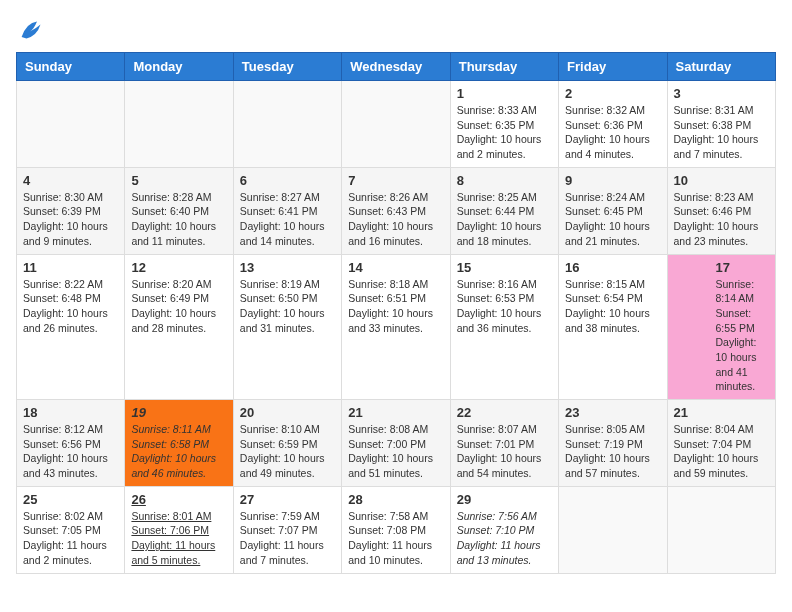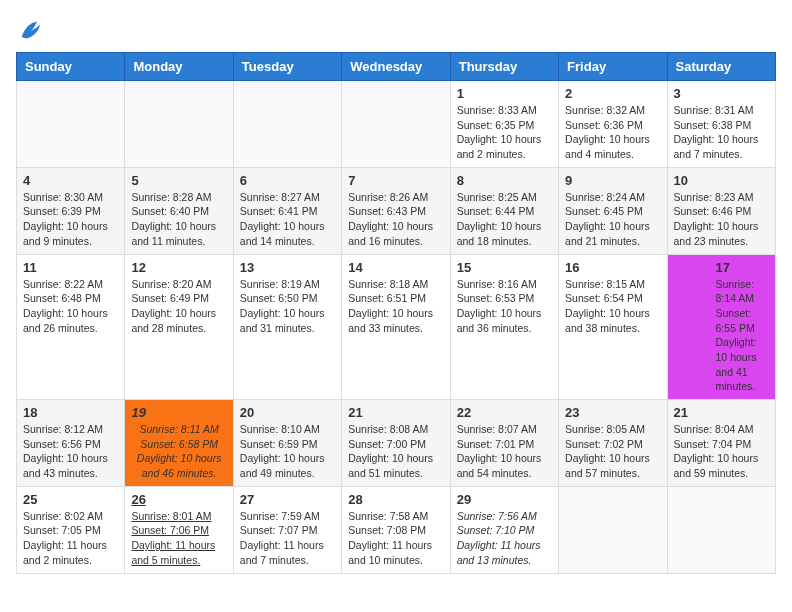--- a/index.html
+++ b/index.html
@@ -236,39 +236,39 @@
 Daylight: 10 hours
 and 36 minutes.</div>
         </td>
         <td style="background: rgb(255, 255, 255);">
           <span class="day-number">16</span>
           <div class="day-info" style="white-space: pre-line;">Sunrise: 8:15 AM
 Sunset: 6:54 PM
 Daylight: 10 hours
 and 38 minutes.</div>
         </td>
-        <td style="background: #d946ef; padding-left: 48px;">
+        <td style="background: #f9a8d4; padding-left: 48px;">
           <span class="day-number">17</span>
           <div class="day-info" style="white-space: pre-line;">Sunrise: 8:14 AM
 Sunset: 6:55 PM
 Daylight: 10 hours
 and 41 minutes.</div>
         </td>
       </tr>
       <tr>
         <td style="background: rgb(245, 245, 245);">
           <span class="day-number">18</span>
           <div class="day-info" style="white-space: pre-line;">Sunrise: 8:12 AM
 Sunset: 6:56 PM
 Daylight: 10 hours
 and 43 minutes.</div>
         </td>
         <td style="background: #f97316; font-style: italic;">
           <span class="day-number">19</span>
-          <div class="day-info" style="white-space: pre-line; text-align: center;">Sunrise: 8:11 AM
+          <div class="day-info" style="white-space: pre-line;">Sunrise: 8:11 AM
 Sunset: 6:58 PM
 Daylight: 10 hours
 and 46 minutes.</div>
         </td>
         <td style="background: rgb(245, 245, 245);">
           <span class="day-number">20</span>
           <div class="day-info" style="white-space: pre-line;">Sunrise: 8:10 AM
 Sunset: 6:59 PM
 Daylight: 10 hours
 and 49 minutes.</div>
@@ -283,21 +283,21 @@
         <td style="background: rgb(245, 245, 245); margin-top: 16px;">
           <span class="day-number">22</span>
           <div class="day-info" style="white-space: pre-line;">Sunrise: 8:07 AM
 Sunset: 7:01 PM
 Daylight: 10 hours
 and 54 minutes.</div>
         </td>
         <td style="background: rgb(245, 245, 245);">
           <span class="day-number">23</span>
           <div class="day-info" style="white-space: pre-line;">Sunrise: 8:05 AM
-Sunset: 7:02 PM
+Sunset: 7:19 PM
 Daylight: 10 hours
 and 57 minutes.</div>
         </td>
         <td style="background: rgb(245, 245, 245);">
           <span class="day-number">21</span>
           <div class="day-info" style="white-space: pre-line;">Sunrise: 8:04 AM
 Sunset: 7:04 PM
 Daylight: 10 hours
 and 59 minutes.</div>
         </td>

